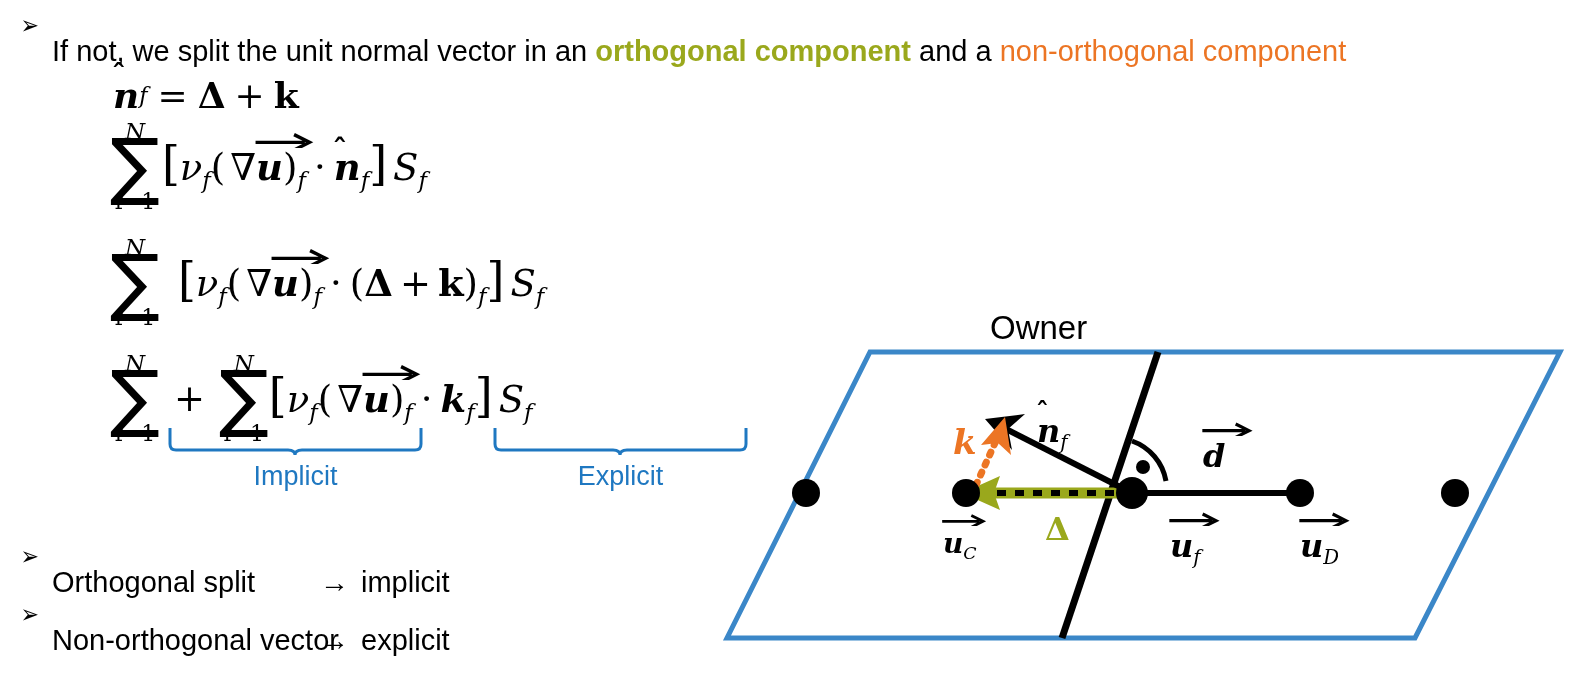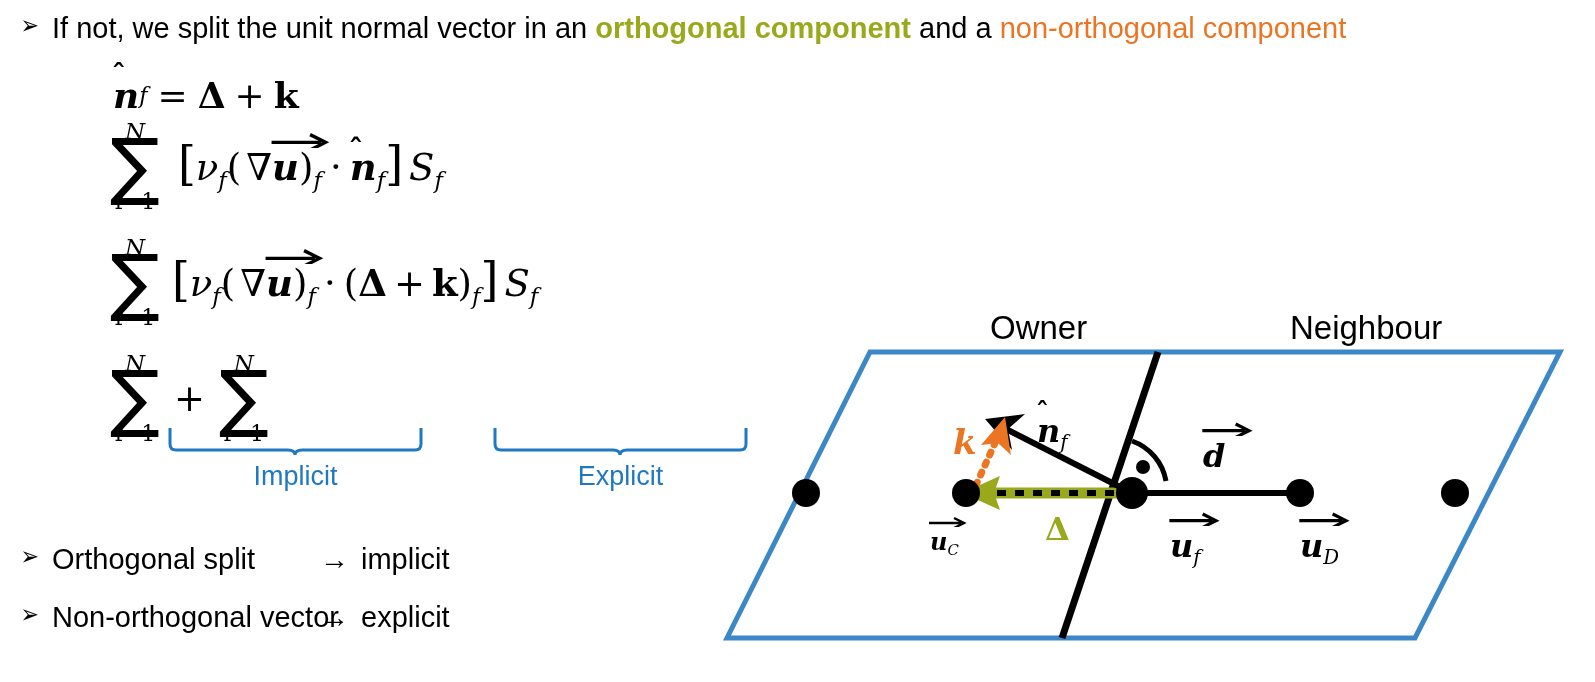--- a/index.html
+++ b/index.html
@@ -9,21 +9,21 @@
   }
   .abs{position:absolute;}
 
   
   .bullet-row{display:flex;align-items:flex-start;}
   .bullet-glyph{
     width:34px;flex:none;font-family:"DejaVu Sans",sans-serif;
     font-size:26px;line-height:1;color:#000;
     transform:scaleX(.85);
   }
-  .bullet-text{font-size:29px;line-height:1.15;white-space:nowrap;}
+  .bullet-text{font-size:29px;line-height:1.15;white-space:nowrap;margin-top:23px;}
 
   .b-green{color:#9aa81c;font-weight:bold;}
   .b-orange{color:#ec7524;}
 
   
   .math{font-family:"DejaVu Serif", serif;color:#000;}
   .mi{font-style:italic;}
   .bi{font-style:italic;font-weight:bold;}
   .bu{font-weight:bold;}
   .sub{font-size:.62em;vertical-align:-0.33em;font-style:italic;}
@@ -77,54 +77,59 @@
   <span style="padding:0 9px">+</span>
   <span class="bu">k</span>
 </div>
 
 <div class="abs math eqline" style="left:110px;top:120px;">
   <span class="sigma-wrap">
     <span class="sig-top">N</span>
     <span class="sig-big">∑</span>
     <span class="sig-bot">f=1</span>
   </span>
+  <span class="body-expr" style="margin-left:2px;">
+    <span class="brk">[</span><span class="mi">ν</span><span class="sub">f</span><span>(</span><span style="padding-left:5px">∇</span><span class="vec bi"><svg class="arr" viewBox="0 0 40 12" preserveAspectRatio="none">
+          <path d="M1 8 L33 8 M26 3 L36 8 L26 13" stroke="#000" stroke-width="2.2" fill="none"></path>
+        </svg><span>u</span></span><span>)</span><span class="sub">f</span><span style="padding:0 8px">·</span><span class="hat bi"><span class="hh">̂</span><span>n</span></span><span class="sub">f</span><span class="brk">]</span><span class="mi" style="padding-left:6px">S</span><span class="sub">f</span>
+  </span>
+</div>
+
+<div class="abs math eqline" style="left:110px;top:236px;">
+  <span class="sigma-wrap">
+    <span class="sig-top">N</span>
+    <span class="sig-big">∑</span>
+    <span class="sig-bot">f=1</span>
+  </span>
   <span class="body-expr" style="margin-left:18px;">
     <span class="brk">[</span><span class="mi">ν</span><span class="sub">f</span><span>(</span><span style="padding-left:5px">∇</span><span class="vec bi"><svg class="arr" viewBox="0 0 40 12" preserveAspectRatio="none">
           <path d="M1 8 L33 8 M26 3 L36 8 L26 13" stroke="#000" stroke-width="2.2" fill="none"></path>
-        </svg><span>u</span></span><span>)</span><span class="sub">f</span><span style="padding:0 8px">·</span><span class="hat bi"><span class="hh">̂</span><span>n</span></span><span class="sub">f</span><span class="brk">]</span><span class="mi" style="padding-left:6px">S</span><span class="sub">f</span>
-  </span>
-</div>
-
-<div class="abs math eqline" style="left:110px;top:236px;">
-  <span class="sigma-wrap">
-    <span class="sig-top">N</span>
-    <span class="sig-big">∑</span>
-    <span class="sig-bot">f=1</span>
-  </span>
-  <span class="body-expr" style="margin-left:12px;">
+        </svg><span>u</span></span><span>)</span><span class="sub">f</span><span style="padding:0 8px">·</span><span>(</span><span class="bu">Δ</span><span style="padding:0 7px">+</span><span class="bu">k</span><span>)</span><span class="sub">f</span><span class="brk">]</span><span class="mi" style="padding-left:6px">S</span><span class="sub">f</span>
+  </span>
+</div>
+
+<div class="abs math eqline" style="left:110px;top:352px;">
+
+  <span class="sigma-wrap">
+    <span class="sig-top">N</span>
+    <span class="sig-big">∑</span>
+    <span class="sig-bot">f=1</span>
+  </span>
+
+  <span class="body-expr" style="padding:0 14px">+</span>
+
+  <span class="sigma-wrap">
+    <span class="sig-top">N</span>
+    <span class="sig-big">∑</span>
+    <span class="sig-bot">f=1</span>
+  </span>
+  <span class="body-expr">
     <span class="brk">[</span><span class="mi">ν</span><span class="sub">f</span><span>(</span><span style="padding-left:5px">∇</span><span class="vec bi"><svg class="arr" viewBox="0 0 40 12" preserveAspectRatio="none">
           <path d="M1 8 L33 8 M26 3 L36 8 L26 13" stroke="#000" stroke-width="2.2" fill="none"></path>
-        </svg><span>u</span></span><span>)</span><span class="sub">f</span><span style="padding:0 8px">·</span><span>(</span><span class="bu">Δ</span><span style="padding:0 7px">+</span><span class="bu">k</span><span>)</span><span class="sub">f</span><span class="brk">]</span><span class="mi" style="padding-left:6px">S</span><span class="sub">f</span>
-  </span>
-</div>
-
-<div class="abs math eqline" style="left:110px;top:352px;">
-
-  <span class="sigma-wrap">
-    <span class="sig-top">N</span>
-    <span class="sig-big">∑</span>
-    <span class="sig-bot">f=1</span>
-  </span>
-
-  <span class="body-expr" style="padding:0 14px">+</span>
-
-  <span class="sigma-wrap">
-    <span class="sig-top">N</span>
-    <span class="sig-big">∑</span>
-    <span class="sig-bot">f=1</span>
+        </svg><span>u</span></span><span>)</span><span class="sub">f</span><span style="padding:0 8px">·</span><span class="bi">k</span><span class="sub">f</span><span class="brk">]</span><span class="mi" style="padding-left:6px">S</span><span class="sub">f</span>
   </span>
 </div>
 
 <svg class="abs" style="left:168px;top:424px;" width="255" height="32" viewBox="0 0 255 32">
   <path class="brace" d="M2 4 L2 20 Q2 26 8 26 L120 26 Q127 26 127 31 Q127 26 134 26 L247 26 Q253 26 253 20 L253 4"></path>
 </svg>
 <div class="abs brace-label" style="left:168px;top:461px;width:255px;text-align:center;">Implicit</div>
 
 <svg class="abs" style="left:493px;top:424px;" width="255" height="32" viewBox="0 0 255 32">
   <path class="brace" d="M2 4 L2 20 Q2 26 8 26 L120 26 Q127 26 127 31 Q127 26 134 26 L247 26 Q253 26 253 20 L253 4"></path>
@@ -170,42 +175,41 @@
 
     <circle cx="106" cy="198" r="14" fill="#000000"></circle>
     <circle cx="266" cy="198" r="14" fill="#000000"></circle>
     <circle cx="432" cy="198" r="16" fill="#000000"></circle>
     <circle cx="600" cy="198" r="14" fill="#000000"></circle>
     <circle cx="755" cy="198" r="14" fill="#000000"></circle>
   </svg>
 
   
   <div class="abs dlabel" style="left:290px;top:14px;">Owner</div>
-  <div class="abs dlabel" style="left:590px;top:14px;">Neighbour</div>
 
   
   <div class="abs vlabel" style="left:253px;top:127px;color:#ec7524;font-weight:bold;font-style:italic;font-size:34px;">k</div>
 
   
   <div class="abs vlabel" style="left:337px;top:117px;font-size:32px;">
     <span class="hat bi"><span class="hh">̂</span><span>n</span></span><span class="sub">f</span>
   </div>
 
   
   <div class="abs vlabel" style="left:503px;top:142px;font-size:32px;">
     <span class="vec bi"><svg class="arr" viewBox="0 0 40 12" preserveAspectRatio="none">
           <path d="M1 8 L33 8 M26 3 L36 8 L26 13" stroke="#000" stroke-width="2.4" fill="none"></path>
         </svg><span>d</span></span>
   </div>
 
   
   <div class="abs vlabel" style="left:345px;top:215px;color:#9aa81c;font-weight:bold;font-size:32px;">Δ</div>
 
   
-  <div class="abs vlabel" style="left:230px;top:232px;font-size:24px;">
+  <div class="abs vlabel" style="left:243px;top:232px;font-size:28px;">
     <span class="vec bi"><svg class="arr" viewBox="0 0 40 12" preserveAspectRatio="none">
           <path d="M1 8 L33 8 M26 3 L36 8 L26 13" stroke="#000" stroke-width="2.4" fill="none"></path>
         </svg><span>u</span></span><span class="sub">C</span>
   </div>
 
   
   <div class="abs vlabel" style="left:430px;top:232px;font-size:32px;margin-left:40px;">
     <span class="vec bi"><svg class="arr" viewBox="0 0 40 12" preserveAspectRatio="none">
           <path d="M1 8 L33 8 M26 3 L36 8 L26 13" stroke="#000" stroke-width="2.4" fill="none"></path>
         </svg><span>u</span></span><span class="sub">f</span>

